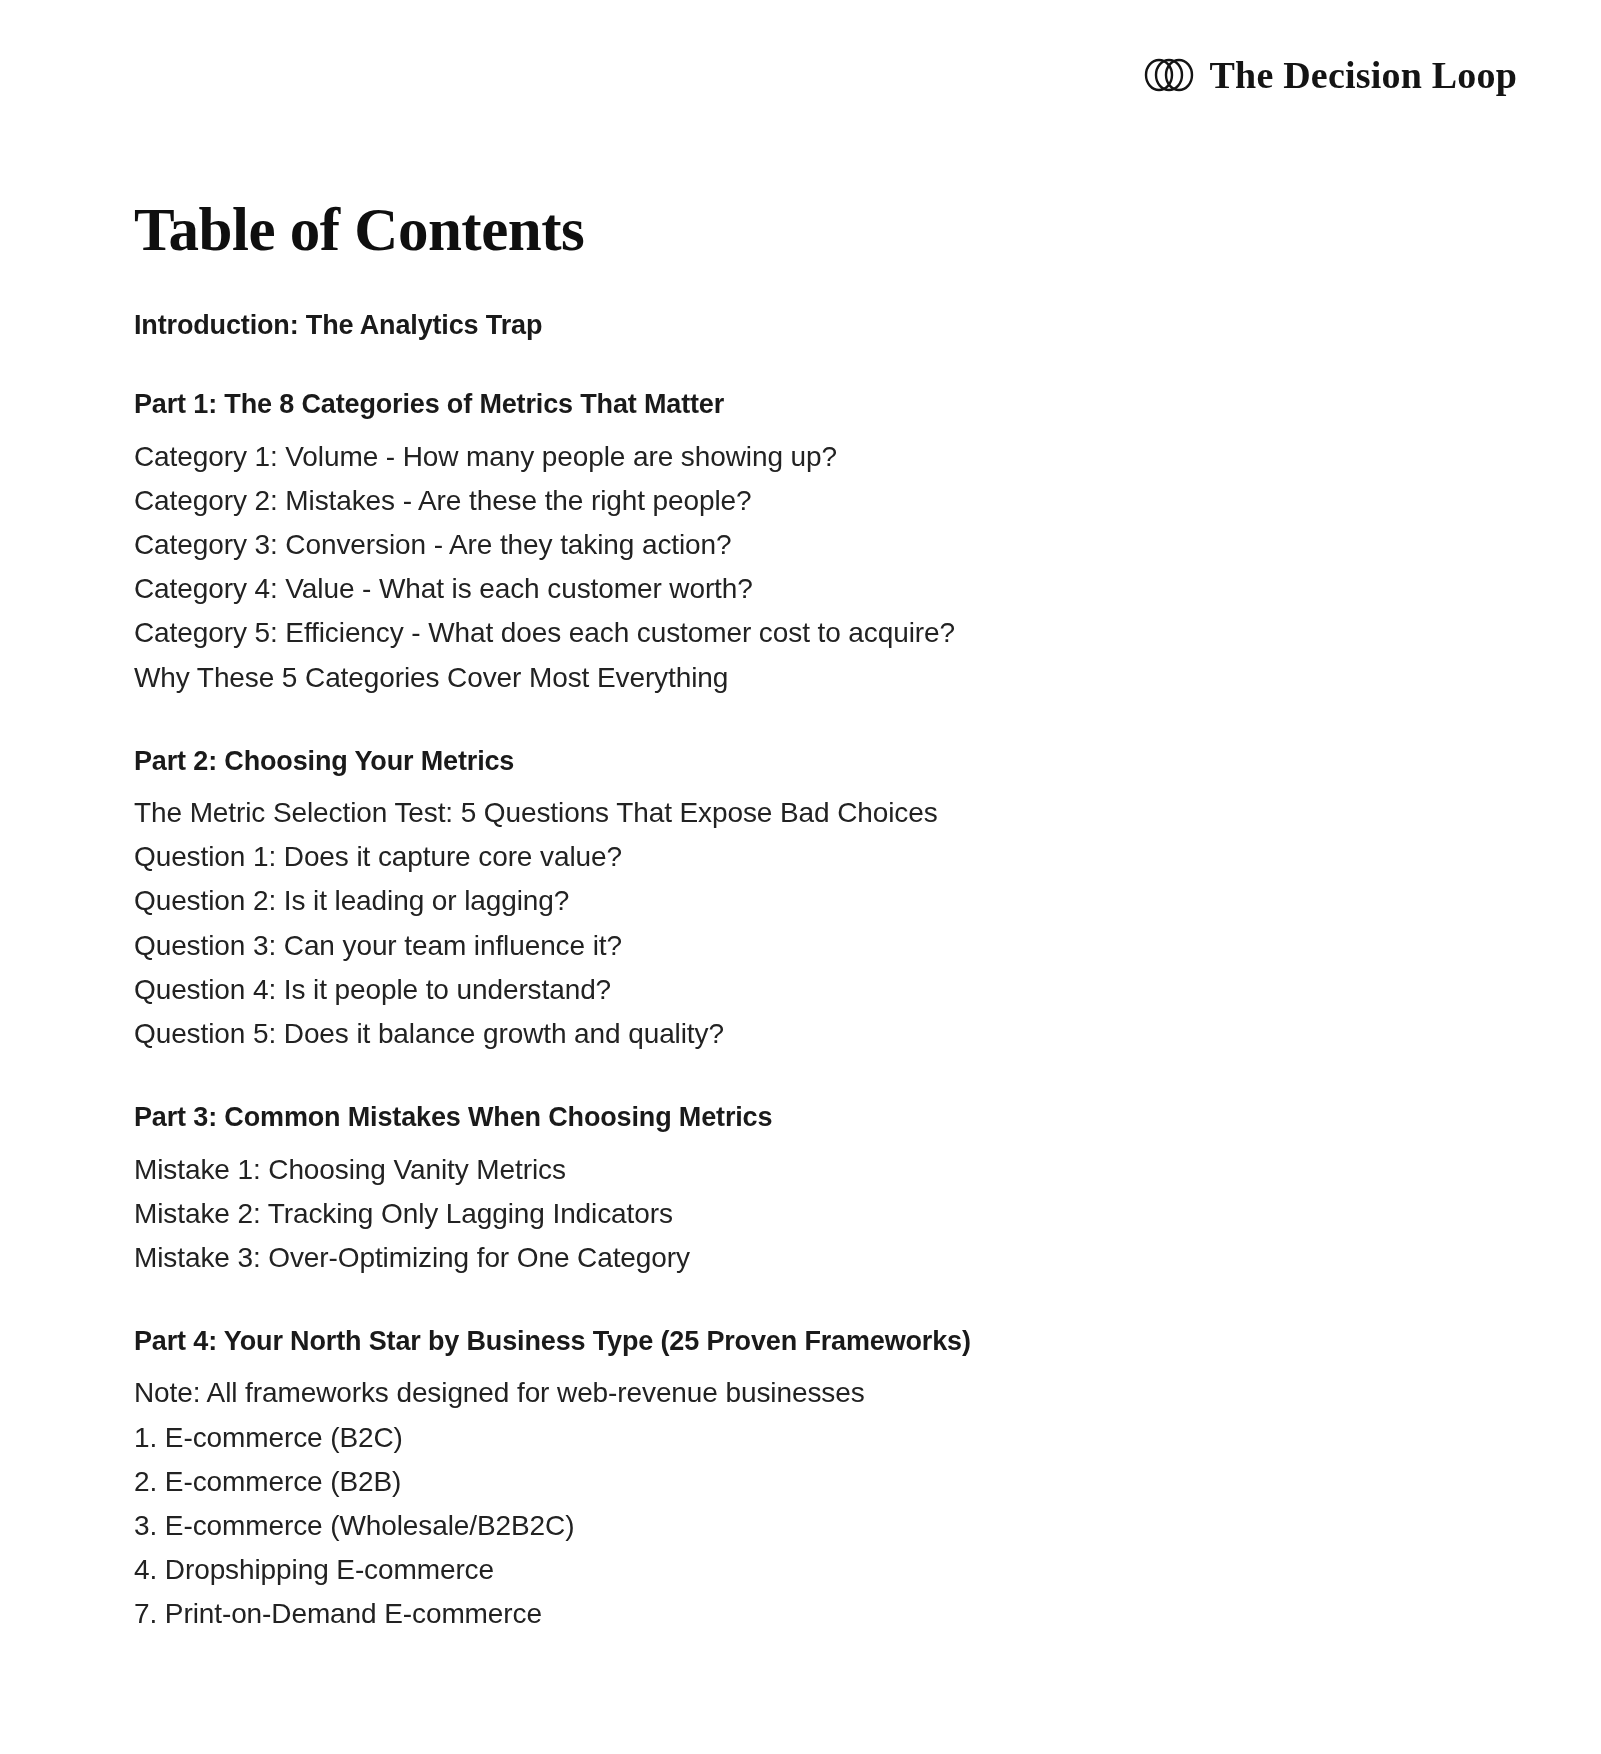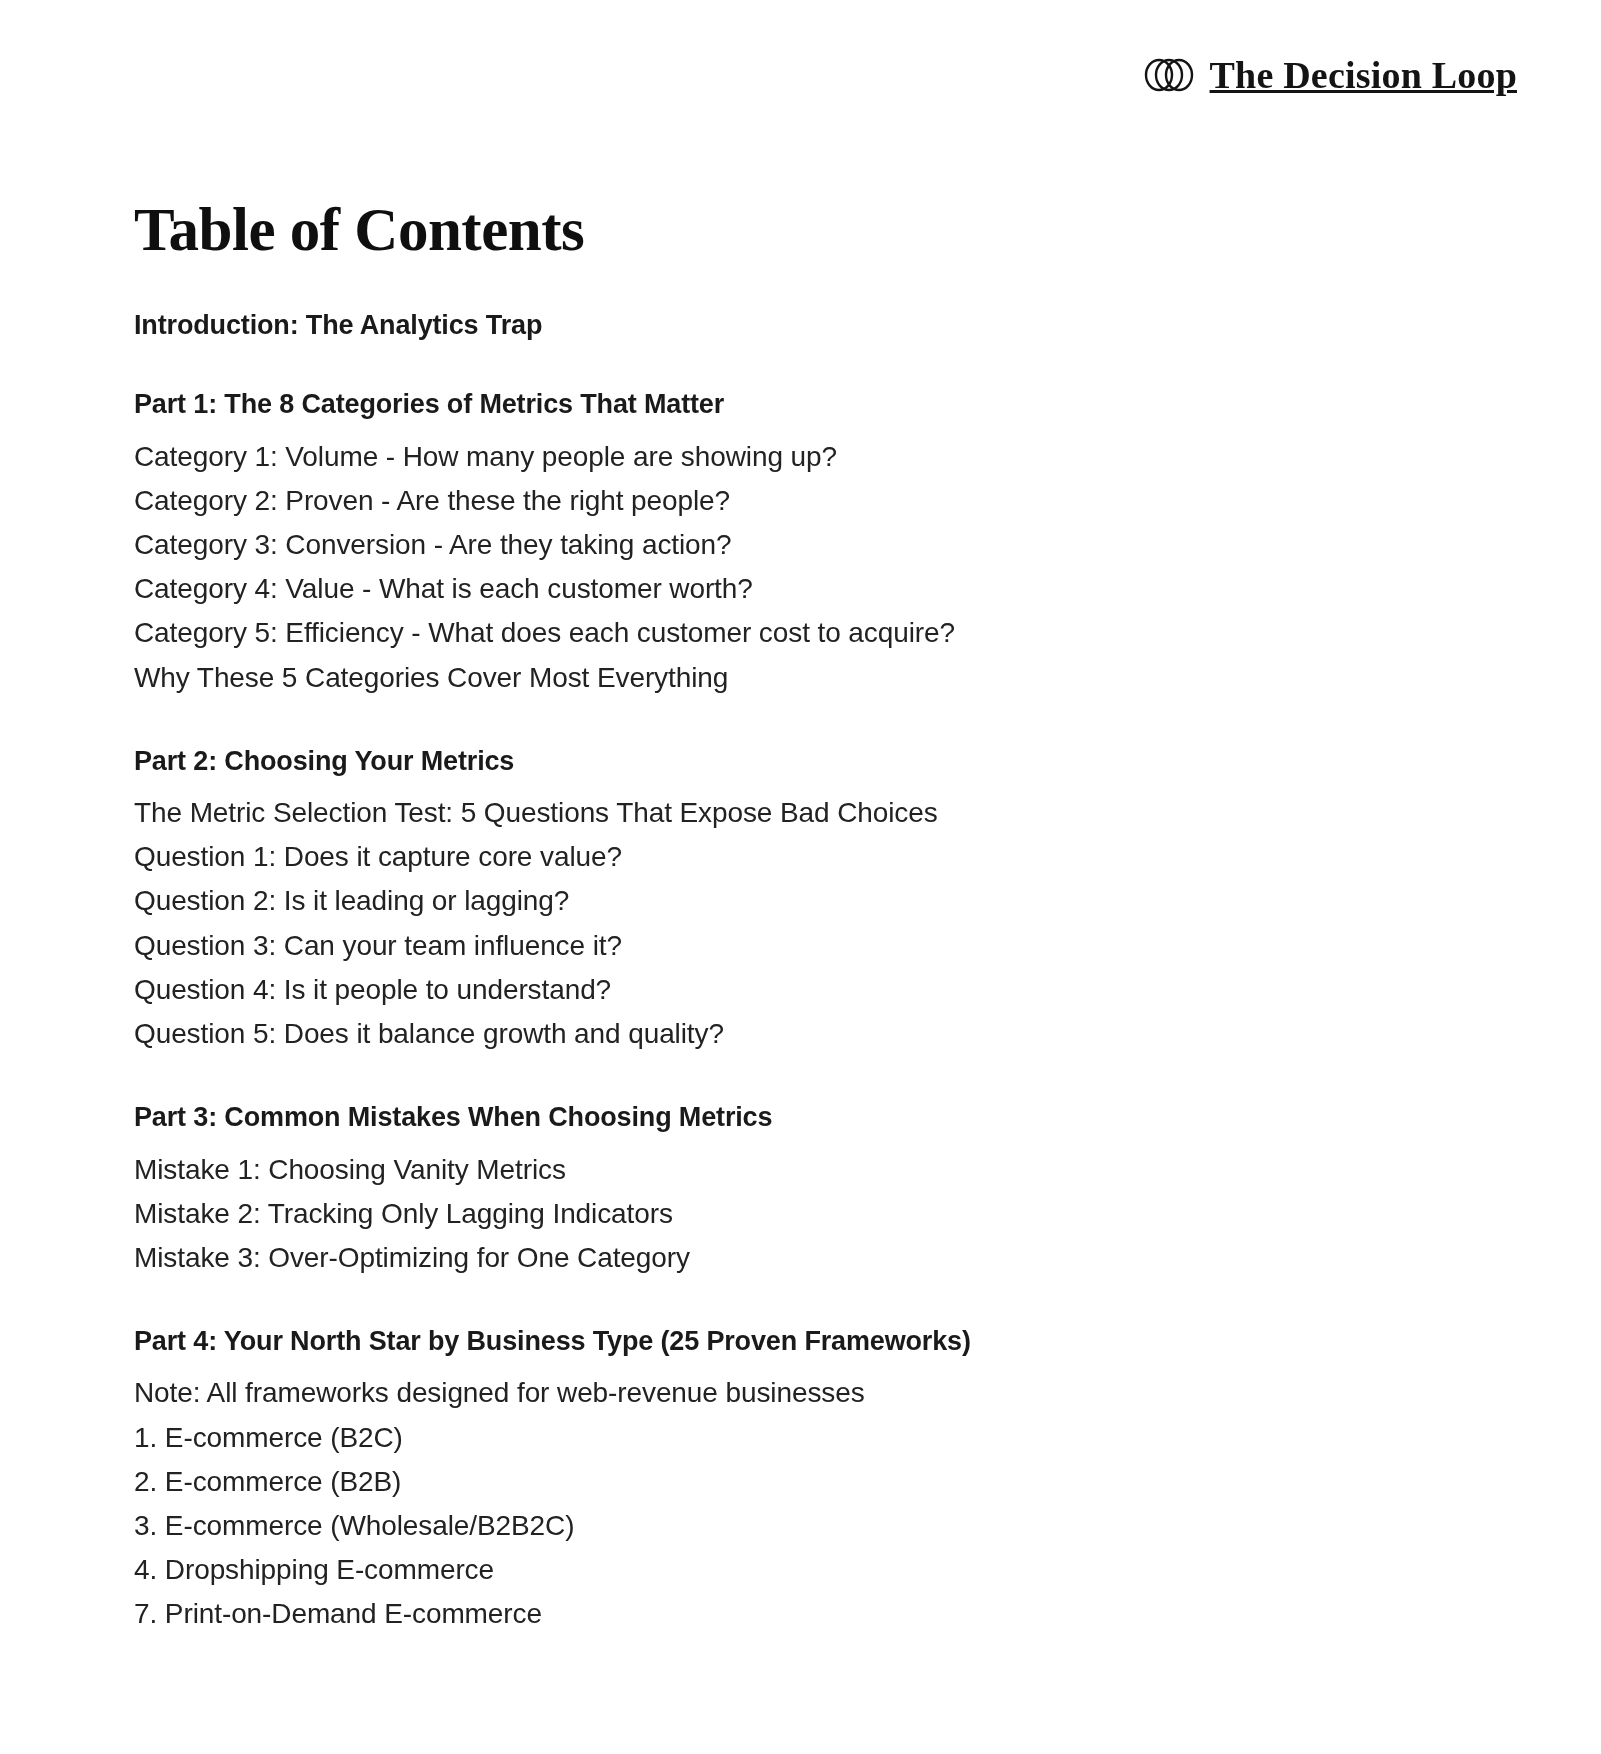--- a/index.html
+++ b/index.html
@@ -33,21 +33,20 @@
     flex: 0 0 auto;
   }
   .brand-name {
     font-family: "Liberation Serif", "DejaVu Serif", serif;
     font-weight: 700;
     font-size: 38px;
     letter-spacing: 0.2px;
     color: #141414;
     white-space: nowrap;
     line-height: 1;
-    text-decoration: underline;
   }
 
   
   .doc {
     position: absolute;
     left: 134px;
     top: 196px;
     width: 1330px;
   }
 
@@ -111,21 +110,21 @@
 
   <h1 class="page-title">Table of Contents</h1>
 
   <div class="section">
     <div class="section-heading lone">Introduction: The Analytics Trap</div>
   </div>
 
   <div class="section">
     <div class="section-heading">Part 1: The 8 Categories of Metrics That Matter</div>
     <div class="entry">Category 1: Volume - How many people are showing up?</div>
-    <div class="entry">Category 2: Proven - Are these the right people?</div>
+    <div class="entry">Category 2: Mistakes - Are these the right people?</div>
     <div class="entry">Category 3: Conversion - Are they taking action?</div>
     <div class="entry">Category 4: Value - What is each customer worth?</div>
     <div class="entry">Category 5: Efficiency - What does each customer cost to acquire?</div>
     <div class="entry">Why These 5 Categories Cover Most Everything</div>
   </div>
 
   <div class="section">
     <div class="section-heading">Part 2: Choosing Your Metrics</div>
     <div class="entry">The Metric Selection Test: 5 Questions That Expose Bad Choices</div>
     <div class="entry">Question 1: Does it capture core value?</div>

